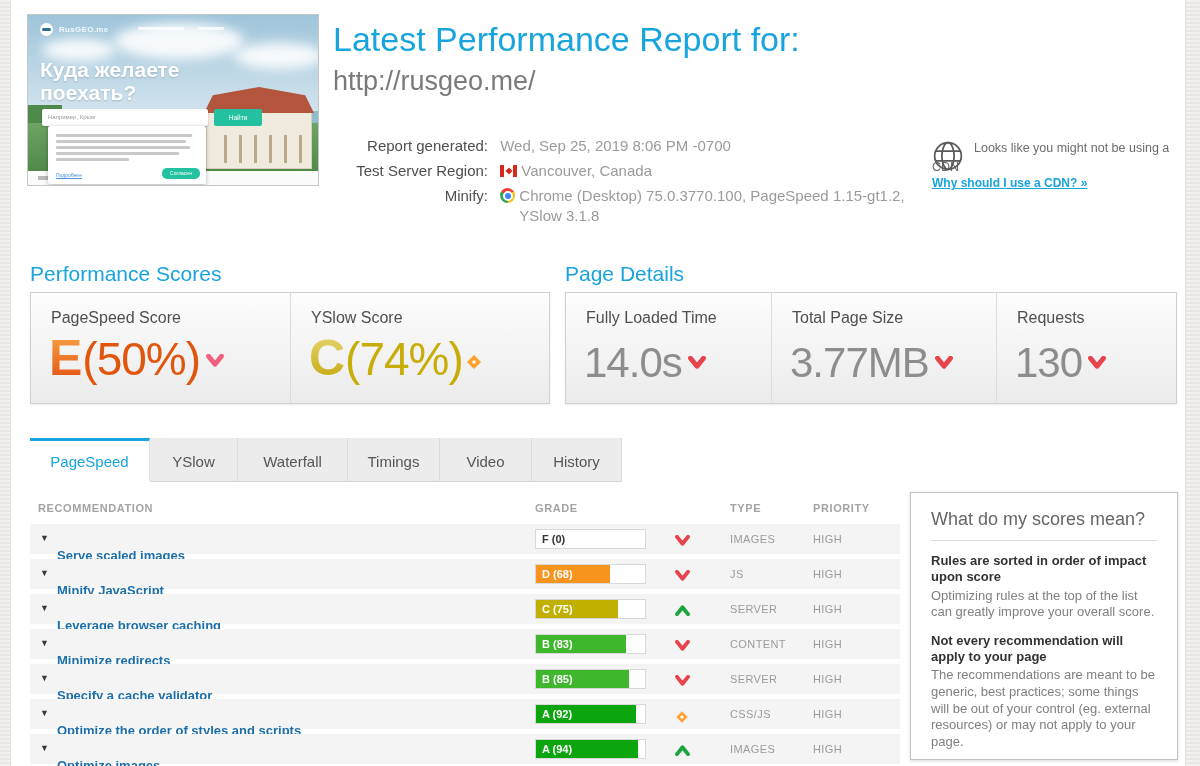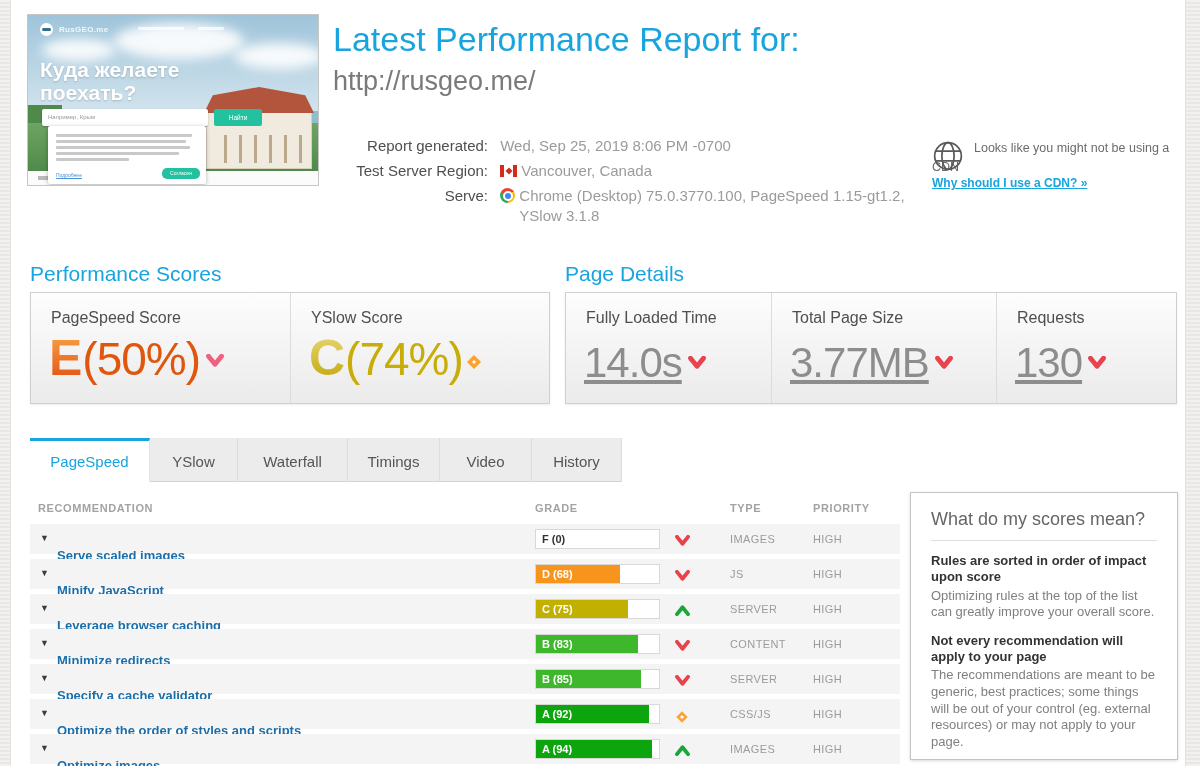--- a/index.html
+++ b/index.html
@@ -76,42 +76,42 @@
   .panel-cell{position:relative;border-left:1px solid #dcdcdc;box-sizing:border-box;padding:16px 0 0 20px;}
   .panel-cell:first-child{border-left:none;}
   .panel-label{font-size:16px;color:#4f4f4f;}
   .score-line{position:absolute;left:18px;top:36px;white-space:nowrap;}
   .grade-letter{font-size:50px;font-weight:bold;color:transparent;-webkit-background-clip:text;background-clip:text;}
   .grade-letter.e{background-image:linear-gradient(180deg,#f9a94a,#e2490c);}
   .grade-letter.c{background-image:linear-gradient(180deg,#ead978,#c0a404);}
   .grade-pct{font-size:46px;letter-spacing:-1px;}
   .grade-pct.e{color:#e0560d;}
   .grade-pct.c{color:#c8ad08;}
-  .big-value{position:absolute;left:18px;top:38px;font-size:42px;color:#8d8d8d;letter-spacing:-1px;white-space:nowrap;text-decoration:underline;}
+  .big-value{position:absolute;left:18px;top:38px;font-size:42px;color:#8d8d8d;letter-spacing:-1px;white-space:nowrap;}
   .ind{display:inline-block;margin-left:6px;vertical-align:8px;}
   .diamond{display:inline-block;width:8px;height:8px;background:#ffa12f;transform:rotate(45deg);position:relative;}
   .diamond::after{content:"";position:absolute;left:50%;top:50%;width:3px;height:3px;background:#fff;transform:translate(-50%,-50%);}
   .diamond.lg{width:10px;height:10px;}
 
   
   .tabs{position:absolute;left:30px;top:438px;height:44px;display:flex;align-items:stretch;justify-content:space-between;}
   .tab{box-sizing:border-box;background:#ececec;border-bottom:1px solid #d5d5d5;border-right:1px solid #dcdcdc;
       color:#555;font-size:15px;display:flex;align-items:center;justify-content:center;cursor:pointer;padding-top:3px;}
   .tab:first-child{border-left:1px solid #dcdcdc;}
   .tab.active{background:#fff;border-top:3px solid #18a4de;border-bottom:1px solid #fff;border-left:none;border-right:1px solid #e2e2e2;
       color:#18a4de;padding-top:0;}
   .tab:nth-child(1){width:120px;}.tab:nth-child(2){width:88px;}.tab:nth-child(3){width:110px;}
   .tab:nth-child(4){width:92px;}.tab:nth-child(5){width:92px;}.tab:nth-child(6){width:90px;}
 
   
   .tbl-head{position:absolute;top:502px;font-size:11px;font-weight:bold;color:#a3a3a3;letter-spacing:.6px;}
   .rec-row{position:absolute;left:30px;width:870px;height:30px;background:#f4f4f4;}
   .caret{position:absolute;left:10px;top:9px;font-size:9px;color:#3a3a3a;cursor:pointer;}
   .rec-link{position:absolute;left:27px;top:24px;font-size:13px;font-weight:bold;color:#1b6ea9;cursor:pointer;text-decoration:none;}
-  .bar{position:absolute;left:505px;top:5px;width:125px;height:20px;background:#fff;border:1px solid #d8d8d8;box-sizing:border-box;}
+  .bar{position:absolute;left:505px;top:5px;width:111px;height:20px;background:#fff;border:1px solid #d8d8d8;box-sizing:border-box;}
   .bar-fill{position:absolute;left:0;top:0;height:100%;}
   .bar-label{position:absolute;left:6px;top:0;line-height:18px;font-size:11px;font-weight:bold;color:#fff;}
   .trend{position:absolute;left:642px;top:8px;width:20px;text-align:center;}
   .type-cell{position:absolute;left:700px;top:9px;font-size:11px;color:#9b9b9b;letter-spacing:.4px;}
   .prio-cell{position:absolute;left:783px;top:9px;font-size:11px;color:#9b9b9b;letter-spacing:.4px;}
 
   
   .sidebar{position:absolute;left:910px;top:492px;width:268px;height:268px;background:#fff;
       border:1px solid #c4c4c4;box-shadow:0 1px 3px rgba(0,0,0,.15);box-sizing:border-box;padding:16px 20px;}
   .sidebar-title{font-size:18px;color:#666;padding-bottom:10px;border-bottom:1px solid #ddd;}
@@ -171,21 +171,21 @@
   <div class="meta-row" style="top:136px;">
     <span class="meta-label">Report generated:</span>
     <span class="meta-value">Wed, Sep 25, 2019 8:06 PM -0700</span>
   </div>
   <div class="meta-row" style="top:161px;">
     <span class="meta-label">Test Server Region:</span>
     <span class="meta-value"><span class="flag"></span>
       <span>Vancouver, Canada</span></span>
   </div>
   <div class="meta-row" style="top:186px;">
-    <span class="meta-label">Serve:</span>
+    <span class="meta-label">Minify:</span>
     <span class="meta-value"><span class="chrome"></span>
       <span class="using-lines">
         <span>Chrome (Desktop) 75.0.3770.100, PageSpeed 1.15-gt1.2,</span><br>
         <span>YSlow 3.1.8</span>
       </span></span>
   </div>
 
   <div class="cdn-note">
     <span class="cdn-globe">
       <svg width="32" height="32" viewBox="0 0 24 24" fill="none" stroke="#5a5a5a" stroke-width="1.3">

